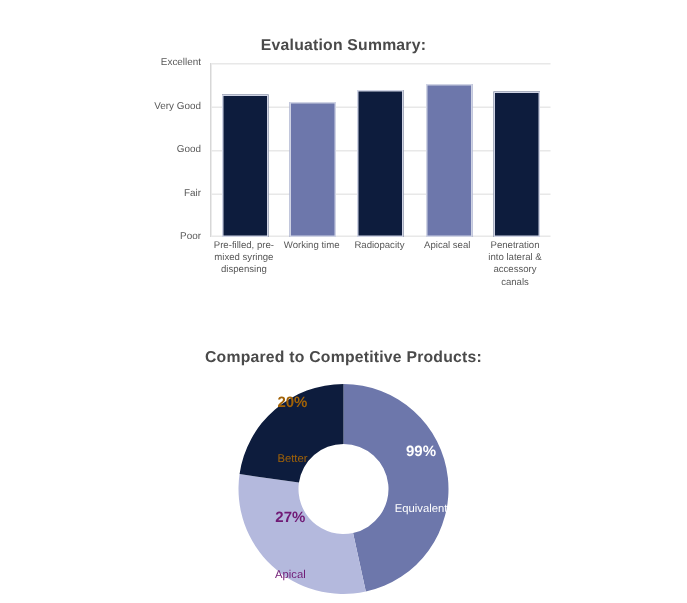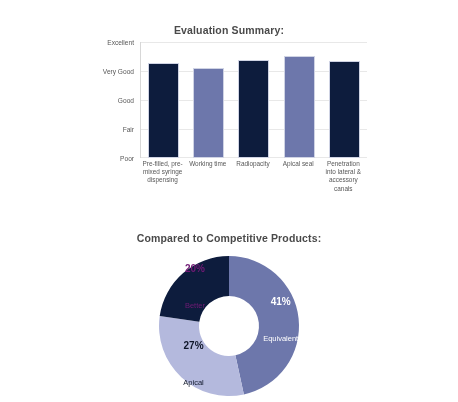--- a/index.html
+++ b/index.html
@@ -220,27 +220,27 @@
   <div id="donut-wrap">
     <svg id="donut-svg" width="156" height="148" viewBox="0 0 156 148">
       <g id="donut-slices" transform="translate(78,74)">
           <path d="M 4.2862637970157365e-15 -70 A 70 70 0 0 1 14.879570268708393 68.40028061798115 L 6.376958686589312 29.314405979134783 A 30 30 0 0 0 1.83697019872103e-15 -30 Z" fill="#6d77ab"></path>
           <path d="M 14.879570268708393 68.40028061798115 A 70 70 0 0 1 -69.28750093166529 -9.962038679129945 L -29.694643256427984 -4.269445148198548 A 30 30 0 0 0 6.376958686589312 29.314405979134783 Z" fill="#b4b9dd"></path>
           <path d="M -69.28750093166529 -9.962038679129945 A 70 70 0 0 1 -1.2858791391047208e-14 -70 L -5.510910596163089e-15 -30 A 30 30 0 0 0 -29.694643256427984 -4.269445148198548 Z" fill="#0d1c3d"></path>
         </g>
     </svg>
 
     <div class="slice-label lab-light" id="label-equivalent" style="left: 129.702px; top: 68.4415px; color: rgb(255, 255, 255);">
-      <span class="slice-pct">41%</span>
+      <span class="slice-pct">99%</span>
       <span class="slice-name">Equivalent</span>
     </div>
 
-    <div class="slice-label lab-dark" id="label-worse" style="left: 42.5663px; top: 112.059px; color: #0f172a;">
+    <div class="slice-label lab-dark" id="label-worse" style="left: 42.5663px; top: 112.059px; color: #701a75;">
       <span class="slice-pct">27%</span>
       <span class="slice-name">Apical</span>
     </div>
 
-    <div class="slice-label lab-light" id="label-better" style="left: 43.9472px; top: 34.701px; color: #701a75;">
+    <div class="slice-label lab-light" id="label-better" style="left: 43.9472px; top: 34.701px; color: #a16207;">
       <span class="slice-pct">20%</span>
       <span class="slice-name">Better</span>
     </div>
   </div>
 </div>
 
 </body></html>

